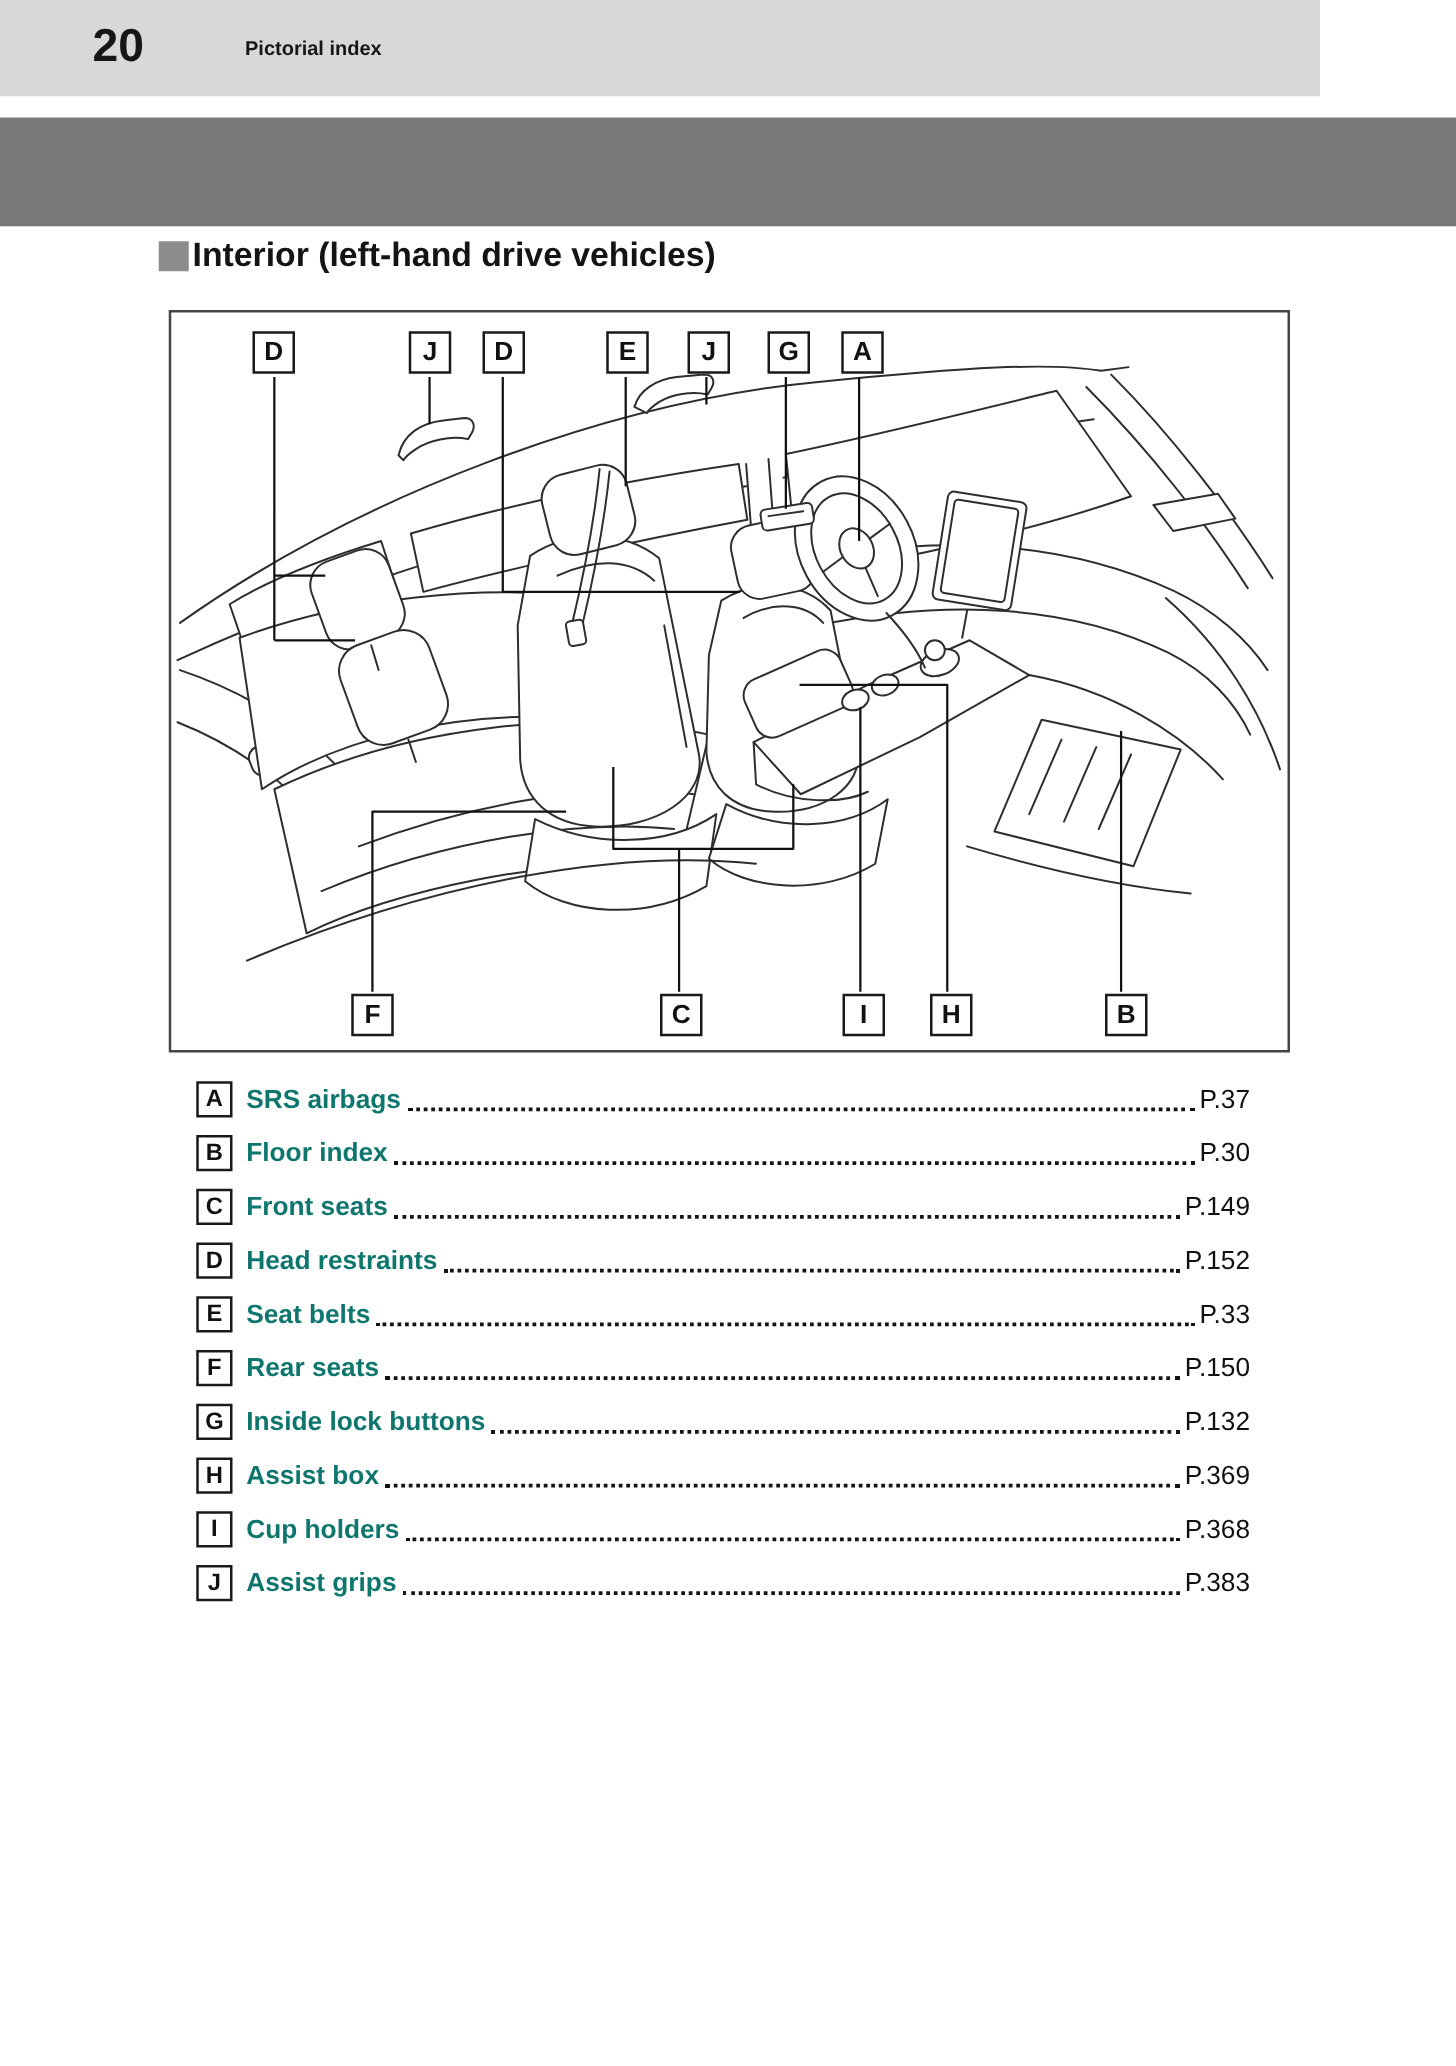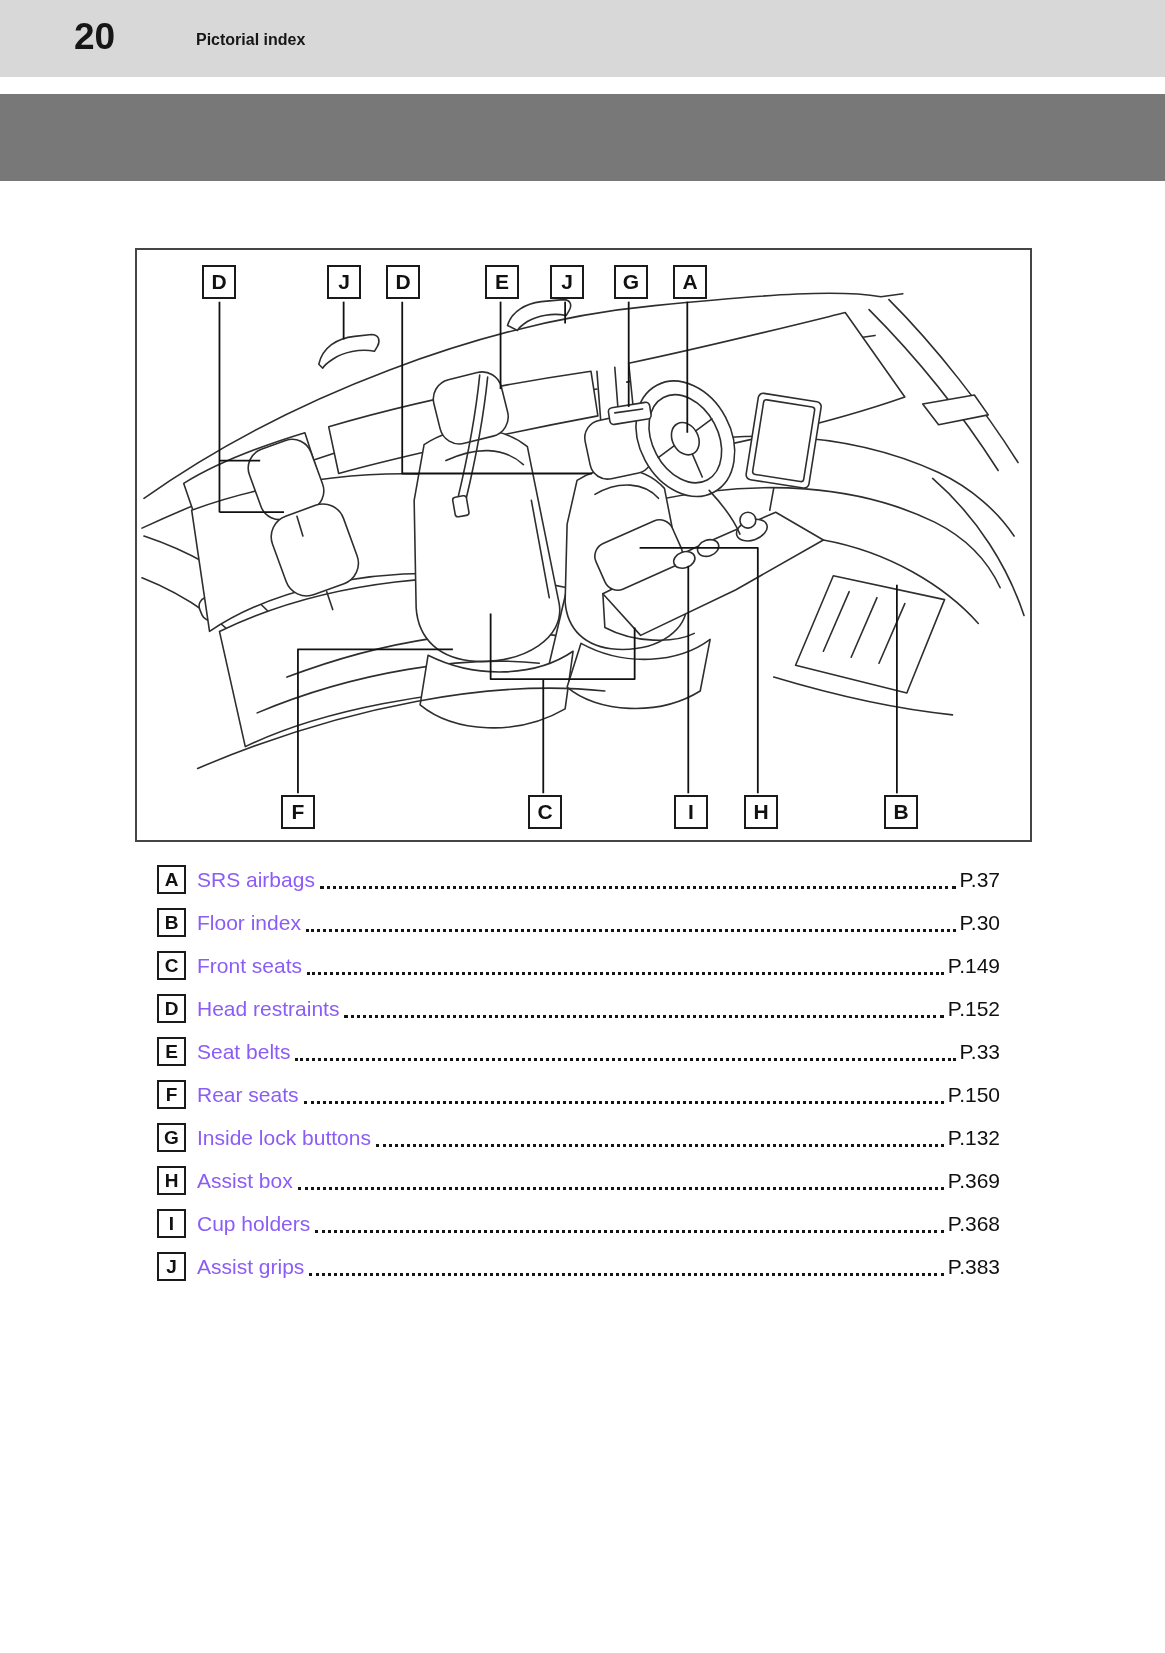--- a/index.html
+++ b/index.html
@@ -1,20 +1,20 @@
 <!DOCTYPE html>
 <html><head>
 <meta charset="utf-8">
 <style>
   html,body{margin:0;padding:0;background:#fff;}
   .page{position:relative;width:1165px;height:1653px;background:#fff;overflow:hidden;
         font-family:"Liberation Sans","DejaVu Sans",sans-serif;color:#111;}
 
   
-  .header-band{position:absolute;left:0;top:0;width:1165px;height:77px;background:#d8d8d8;}
+  .header-band{position:absolute;left:0;top:0;width:1056px;height:77px;background:#d8d8d8;}
   .page-number{position:absolute;left:74px;top:16px;font-size:37px;font-weight:bold;color:#161616;}
   .section-title{position:absolute;left:196px;top:31px;font-size:16px;font-weight:bold;color:#161616;}
   .dark-band{position:absolute;left:0;top:94px;width:1165px;height:87px;background:#787878;}
 
   
   .heading{position:absolute;left:127px;top:189px;display:flex;align-items:center;}
   .heading .bullet{width:24px;height:24px;background:#8c8c8c;margin-right:3px;flex:none;}
   .heading .htext{font-size:27px;font-weight:bold;color:#141414;white-space:nowrap;letter-spacing:0;}
 
   
@@ -26,35 +26,39 @@
   .trow{top:15px;} .brow{top:545px;}
   .tl0{left:65px;} .tl1{left:190px;} .tl2{left:249px;} .tl3{left:348px;}
   .tl4{left:413px;} .tl5{left:477px;} .tl6{left:536px;}
   .bl0{left:144px;} .bl1{left:391px;} .bl2{left:537px;} .bl3{left:607px;} .bl4{left:747px;}
 
   
   .index{position:absolute;left:157px;top:858px;width:843px;}
   .irow{display:flex;align-items:center;height:43px;}
   .badge{flex:none;width:29px;height:29px;box-sizing:border-box;border:2px solid #1a1a1a;background:#fff;
          font-size:19px;font-weight:bold;text-align:center;line-height:25px;margin-right:11px;color:#111;}
-  .ilabel{font-size:21px;font-weight:normal;white-space:nowrap;color:#8b5cf6;}
+  .ilabel{font-size:21px;font-weight:bold;white-space:nowrap;color:#0f766e;}
   .dots{flex:1;align-self:flex-end;margin:0 4px 12px 5px;border-bottom:3px dotted #141414;height:0;}
   .pref{font-size:21px;font-weight:normal;white-space:nowrap;color:#101010;}
 </style>
 </head>
 <body>
 
 <div class="page">
 
   <div class="header-band">
     <div class="page-number">20</div>
     <div class="section-title">Pictorial index</div>
   </div>
   <div class="dark-band"></div>
 
+  <div class="heading">
+    <span class="bullet"></span>
+    <span class="htext">Interior (left-hand drive vehicles)</span>
+  </div>
 
   <div class="diagram">
     <svg viewBox="0 0 897 594" fill="none" stroke="#2e2e2e" stroke-width="1.6" stroke-linecap="round" stroke-linejoin="round">
 
       <path d="M6,250 C150,148 350,72 520,56 C640,44 706,40 748,47 L770,44"></path>
       <path d="M4,280 C130,222 300,164 462,140"></path>
       <path d="M492,133 C590,112 672,96 742,86"></path>
 
       <path d="M46,235 C78,215 122,198 168,184 L180,221 C138,234 92,252 58,270 Z" fill="#fff"></path>
       <path d="M192,178 C270,155 360,136 456,122 L463,167 C372,184 268,207 202,225 Z" fill="#fff"></path>

